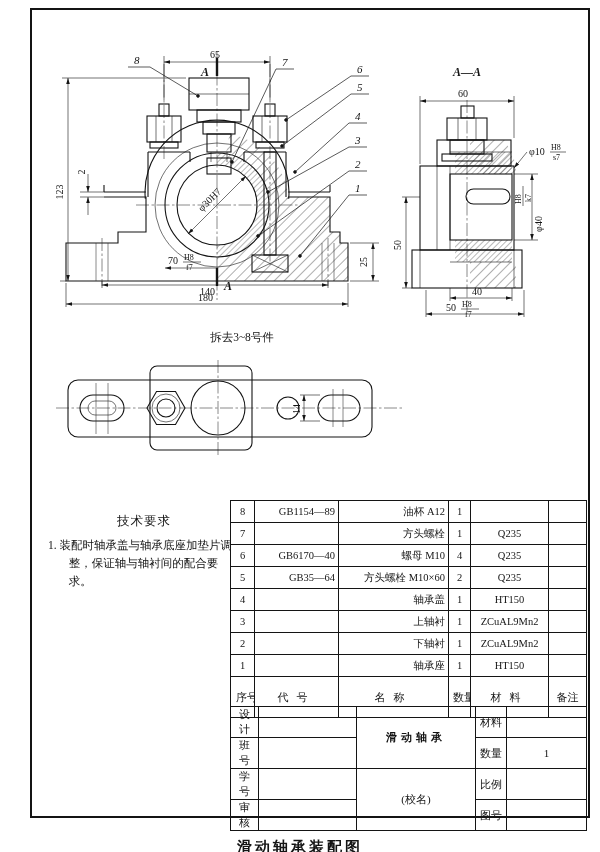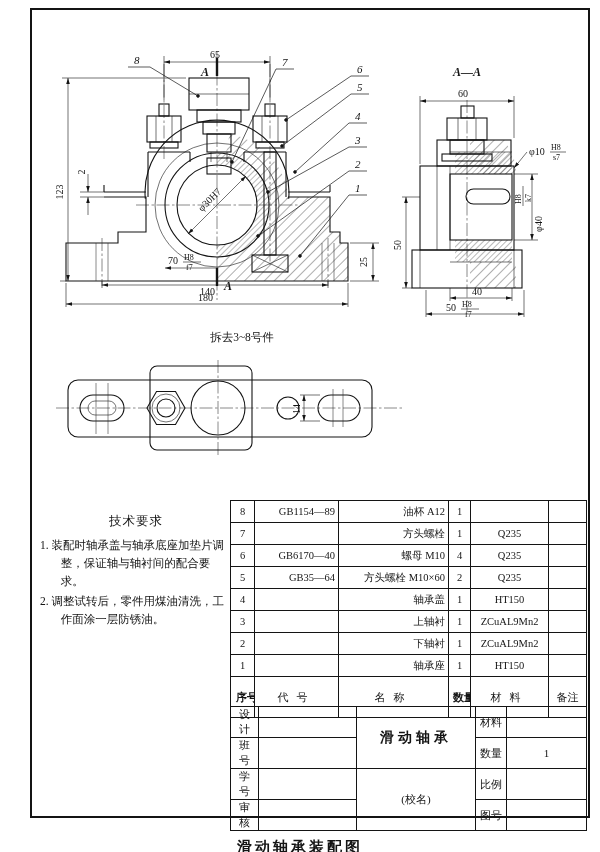--- a/index.html
+++ b/index.html
@@ -9,36 +9,36 @@
   svg text{fill:#141414;}
   .ln{stroke:#141414;stroke-width:1.1;fill:none;}
   .lt{stroke:#141414;stroke-width:0.6;fill:none;}
   .cl{stroke:#2a2a2a;stroke-width:0.55;fill:none;stroke-dasharray:13 2.5 2.5 2.5;}
   .hid{stroke:#2a2a2a;stroke-width:0.55;fill:none;}
   .dimtxt{font-size:10px;}
   .fr{font-size:8px;}
   .callout{font-size:11px;font-style:italic;}
   .sec{font-size:12px;font-style:italic;font-weight:bold;}
   
-  #techreq{position:absolute;left:40px;top:512px;width:192px;font-size:11.5px;line-height:1.55;}
+  #techreq{position:absolute;left:48px;top:512px;width:192px;font-size:11.5px;line-height:1.55;}
   #techreq .tr-title{text-align:center;font-size:12.5px;margin-bottom:6px;letter-spacing:1px;}
   #techreq ol{margin:0;padding:0;list-style:none;}
   #techreq li{text-indent:-1.8em;padding-left:1.8em;margin-bottom:2px;}
   
   #bom{position:absolute;left:230px;top:500px;width:356px;border-collapse:collapse;table-layout:fixed;}
   #bom td{border:1px solid #141414;font-size:10.5px;height:21px;padding:0 3px;overflow:hidden;white-space:nowrap;}
   #bom .c{text-align:center;}
   #bom .l{text-align:right;padding-left:6px;}
   #bom tr.hdr td{height:40px;font-size:11px;}
-  .stack{display:inline-block;width:13px;word-break:break-all;line-height:1.15;vertical-align:middle;font-weight:bold;}
+  .stack{display:inline-block;width:13px;word-break:break-all;line-height:1.15;vertical-align:middle;}
   .sp2{letter-spacing:8px;padding-left:8px;}
   
   #tblock{position:absolute;left:230px;top:706px;width:356px;height:88px;border-collapse:collapse;table-layout:fixed;}
   #tblock td{border:1px solid #141414;font-size:11px;height:22px;padding:0 4px;text-align:center;overflow:hidden;}
-  #tblock .big{font-size:14px;font-weight:bold;letter-spacing:4px;}
+  #tblock .big{font-size:11px;font-weight:bold;letter-spacing:4px;}
   #caption{position:absolute;left:0;top:838px;width:600px;text-align:center;
            font-size:15px;font-weight:bold;letter-spacing:3px;}
 </style>
 </head>
 <body>
 
 <div id="sheet">
   <div id="frame"></div>
 
   <svg width="600" height="500" viewBox="0 0 600 500" style="position:absolute;left:0;top:0;">
@@ -314,21 +314,20 @@
       <line class="lt" x1="300" y1="421" x2="320" y2="421"></line>
       <line class="lt" x1="304" y1="395" x2="304" y2="421" marker-start="url(#ar)" marker-end="url(#ar)"></line>
       <text class="dimtxt" x="300" y="409" text-anchor="middle" transform="rotate(-90 300 409)">14</text>
     </g>
   </svg>
 
   <div id="techreq">
     <div class="tr-title">技术要求</div>
     <ol>
       <li>1. 装配时轴承盖与轴承底座加垫片调整，保证轴与轴衬间的配合要求。</li>
-      <li>2. 调整试转后，零件用煤油清洗，工作面涂一层防锈油。</li>
     </ol>
   </div>
 
   <table id="bom">
     <colgroup>
         <col style="width:24px">
         <col style="width:84px">
         <col style="width:110px">
         <col style="width:22px">
         <col style="width:78px">

